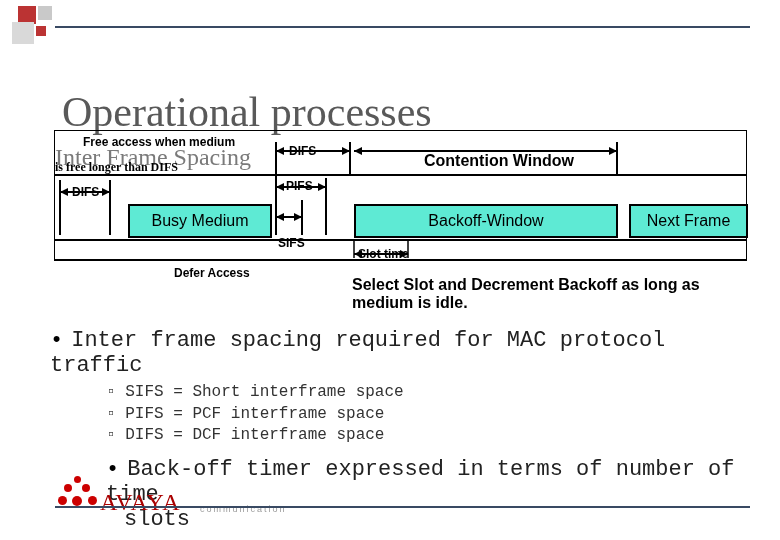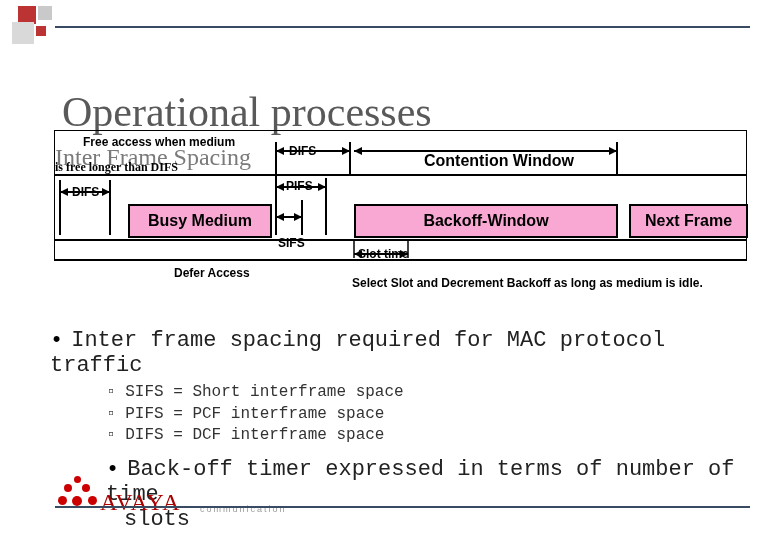--- a/index.html
+++ b/index.html
@@ -95,23 +95,23 @@
   .diag-label {
     position: absolute;
     font-size: 12px;
     font-weight: bold;
     color: #000;
   }
   .diag-label.big { font-size: 16px; }
   .diag-box {
     position: absolute;
     border: 2px solid #000;
-    background: #f9a8d4;
+    background: #5eead4;
     text-align: center;
-    font-weight: bold;
+    font-weight: normal;
     font-size: 16px;
     display: flex;
     align-items: center;
     justify-content: center;
   }
   
   .body {
     position: absolute;
     top: 322px;
     left: 50px;
@@ -235,21 +235,21 @@
       <line x1="390" y1="74" x2="390" y2="108" stroke="#000" stroke-width="1.5"></line>
     </svg>
 
     <div class="diag-label" style="top:14px;left:235px;">DIFS</div>
     <div class="diag-label big" style="top:22px;left:370px;">Contention Window</div>
     <div class="diag-label" style="top:55px;left:18px;">DIFS</div>
     <div class="diag-label" style="top:49px;left:232px;">PIFS</div>
     <div class="diag-label" style="top:78px;left:224px;margin-top:28px;">SIFS</div>
     <div class="diag-label" style="top:117px;left:304px;">Slot time</div>
     <div class="diag-label" style="top:136px;left:120px;">Defer Access</div>
-    <div class="diag-label" style="top:146px;left:298px;font-size:12px;">Select Slot and Decrement Backoff as long as medium is idle.</div>
+    <div class="diag-label" style="top:146px;left:298px;font-size:16px;">Select Slot and Decrement Backoff as long as medium is idle.</div>
 
     <div class="diag-box" style="top:74px;left:74px;width:140px;height:30px;">Busy Medium</div>
     <div class="diag-box" style="top:74px;left:300px;width:260px;height:30px;">Backoff-Window</div>
     <div class="diag-box" style="top:74px;left:575px;width:115px;height:30px;">Next Frame</div>
   </div>
 
   <div class="body">
     <div class="bullet1"><span class="dot">•</span><span>Inter frame spacing required for MAC protocol traffic</span></div>
     <div class="sublist">
       <div>SIFS = Short interframe space</div>

